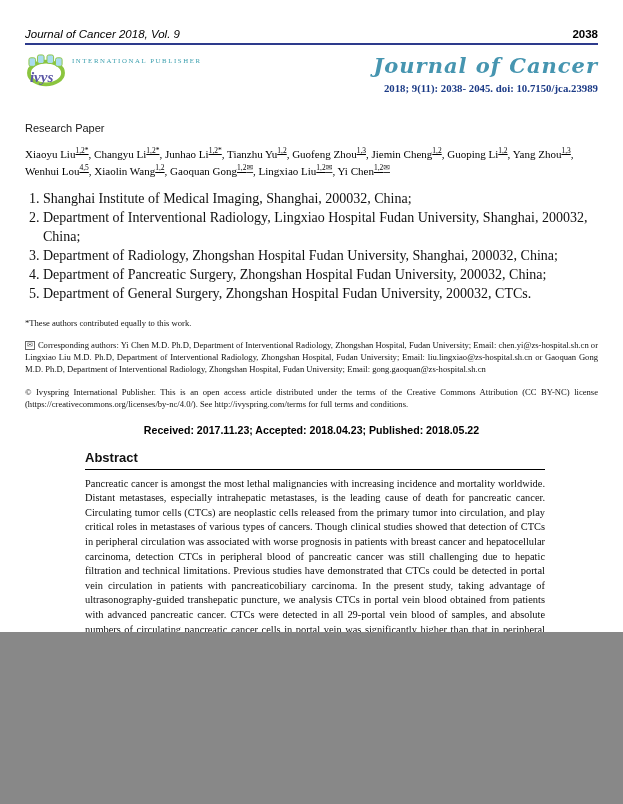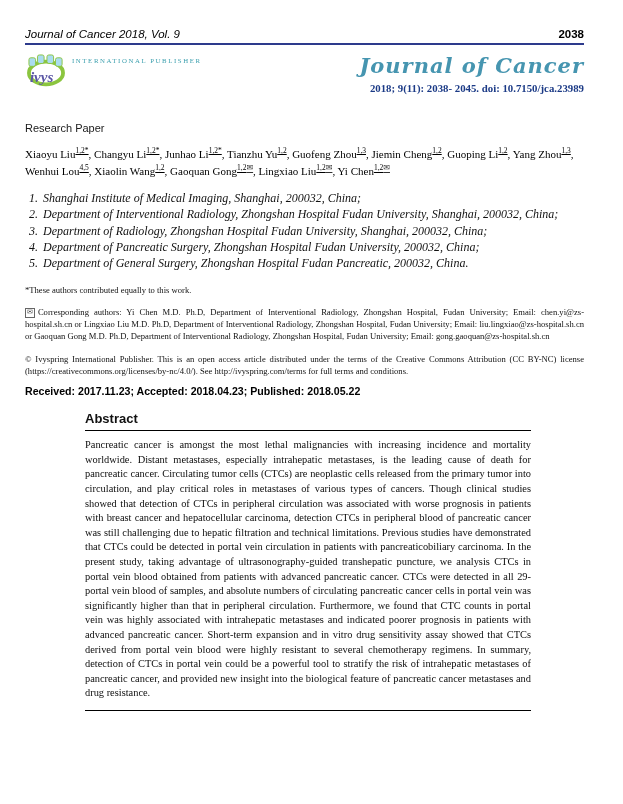--- a/index.html
+++ b/index.html
@@ -1,23 +1,23 @@
 <!DOCTYPE html>
 <html style="--accent-rule: #2d3a8c; --journal-teal: #4695b0; --publisher-teal: #3b9fae; --citation-navy: #1b3a86; --logo-green: #8bc53f; --logo-purple: #5b57a5; --logo-gem: #aadcf0;"><head>
 <meta charset="utf-8">
 <style>
   * { margin:0; padding:0; box-sizing:border-box; }
   html,body { background:#888; }
   .page {
     position:relative;
-    width:623px; height:804px;
+    width:623px; height:632px;
     margin:0 auto;
     background:#ffffff;
     overflow:hidden;
-    padding:28px 39px 0 25px;
+    padding:28px 25px 0 25px;
     font-family:"Liberation Serif", serif;
     color:#111;
   }
   
   .running-head { display:flex; justify-content:space-between; align-items:baseline; }
   .running-head .jref { font-family:"Liberation Sans", sans-serif; font-style:italic; font-size:11.5px; color:#000; }
   .running-head .pnum { font-family:"Liberation Sans", sans-serif; font-size:11.5px; font-weight:bold; color:#000; }
   .head-rule { border:none; border-top:2.2px solid var(--accent-rule); margin-top:3px; }
 
   
@@ -31,31 +31,31 @@
 
   .article-type { font-family:"Liberation Sans", sans-serif; font-size:11px; color:#1a1a1a; margin-top:16px; }
 
   .paper-title { font-family:"Liberation Sans", sans-serif; font-weight:400; font-size:22px; line-height:1.32; color:#141414; margin-top:9px; letter-spacing:-0.2px; }
 
   .author-line { font-size:11px; line-height:1.45; margin-top:12px; color:#000; }
   .author-line sup { font-size:7.5px;text-decoration:underline; }
   .author-line sup.env { font-size:8px; color:#333; }
 
   .affiliations { margin-top:10px; counter-reset:aff; }
-  .affiliations li { list-style:none; counter-increment:aff; font-size:12px; line-height:1.35; padding-left:18px; position:relative; color:#111;font-style:italic; }
+  .affiliations li { list-style:none; counter-increment:aff; font-size:14px; line-height:1.35; padding-left:18px; position:relative; color:#111; }
   .affiliations li::before { content:counter(aff) "."; position:absolute; left:4px; }
 
   .equal-note { font-size:8.6px; margin-top:14px; }
 
   .corr-note { font-size:8.6px; line-height:1.4; text-align:justify; margin-top:11px; }
   .env-box { display:inline-block; font-size:7px; border:0.5px solid #666; padding:0 1px; line-height:1.1; margin-right:3px; vertical-align:1px; color:#444; }
 
   .copyright-note { font-size:8.6px; line-height:1.4; text-align:justify; margin-top:11px; }
 
-  .dates-line { font-family:"Liberation Sans", sans-serif; font-weight:bold; font-size:10.6px; margin-top:8px; color:#000; }
+  .dates-line { font-family:"Liberation Sans", sans-serif; font-weight:bold; font-size:10.6px; margin-top:14px; color:#000;text-align:center; }
 
   .abstract-wrap { margin:14px 53px 0 60px; }
   .abstract-heading { font-family:"Liberation Sans", sans-serif; font-weight:bold; font-size:13px; padding-bottom:4px; border-bottom:1.6px solid #000; }
   .abstract-text { font-family:Liberation Serif, serif; font-size:10.4px; line-height:14.6px; text-align:justify; margin-top:7px; padding-bottom:9px; border-bottom:1.6px solid #000; color:#0d0d0d; }
 
   .crown-icon svg { display:block; }
 </style>
 </head>
 <body>
 
@@ -89,24 +89,24 @@
     </div>
   </div>
 
   <div class="article-type">Research Paper</div>
 
 
   <div class="author-line"><span>Xiaoyu Liu<sup>1,2*</sup>, </span><span>Changyu Li<sup>1,2*</sup>, </span><span>Junhao Li<sup>1,2*</sup>, </span><span>Tianzhu Yu<sup>1,2</sup>, </span><span>Guofeng Zhou<sup>1,3</sup>, </span><span>Jiemin Cheng<sup>1,2</sup>, </span><span>Guoping Li<sup>1,2</sup>, </span><span>Yang Zhou<sup>1,3</sup>, </span><span>Wenhui Lou<sup>4,5</sup>, </span><span>Xiaolin Wang<sup>1,2</sup>, </span><span>Gaoquan Gong<sup>1,2</sup><sup class="env">✉</sup>, </span><span>Lingxiao Liu<sup>1,2</sup><sup class="env">✉</sup>, </span><span>Yi Chen<sup>1,2</sup><sup class="env">✉</sup></span></div>
 
   <ol class="affiliations">
       <li>Shanghai Institute of Medical Imaging, Shanghai, 200032, China;</li>
-      <li>Department of Interventional Radiology, Zhongshan Hospital Fudan University, Shanghai, 200032, China;</li>
+      <li>Department of Interventional Radiology, Lingxiao Hospital Fudan University, Shanghai, 200032, China;</li>
       <li>Department of Radiology, Zhongshan Hospital Fudan University, Shanghai, 200032, China;</li>
       <li>Department of Pancreatic Surgery, Zhongshan Hospital Fudan University, 200032, China;</li>
-      <li>Department of General Surgery, Zhongshan Hospital Fudan Pancreatic, 200032, China.</li>
+      <li>Department of General Surgery, Zhongshan Hospital Fudan University, 200032, CTCs.</li>
     </ol>
 
   <div class="equal-note">*These authors contributed equally to this work.</div>
 
   <div class="corr-note">
     <span class="env-box">✉</span><span>Corresponding authors: Yi Chen M.D. Ph.D, Department of Interventional Radiology, Zhongshan Hospital, Fudan University; Email: chen.yi@zs-hospital.sh.cn or Lingxiao Liu M.D. Ph.D, Department of Interventional Radiology, Zhongshan Hospital, Fudan University; Email: liu.lingxiao@zs-hospital.sh.cn or Gaoquan Gong M.D. Ph.D, Department of Interventional Radiology, Zhongshan Hospital, Fudan University; Email: gong.gaoquan@zs-hospital.sh.cn</span>
   </div>
 
   <div class="copyright-note">© Ivyspring International Publisher. This is an open access article distributed under the terms of the Creative Commons Attribution (CC BY-NC) license (https://creativecommons.org/licenses/by-nc/4.0/). See http://ivyspring.com/terms for full terms and conditions.</div>
 

